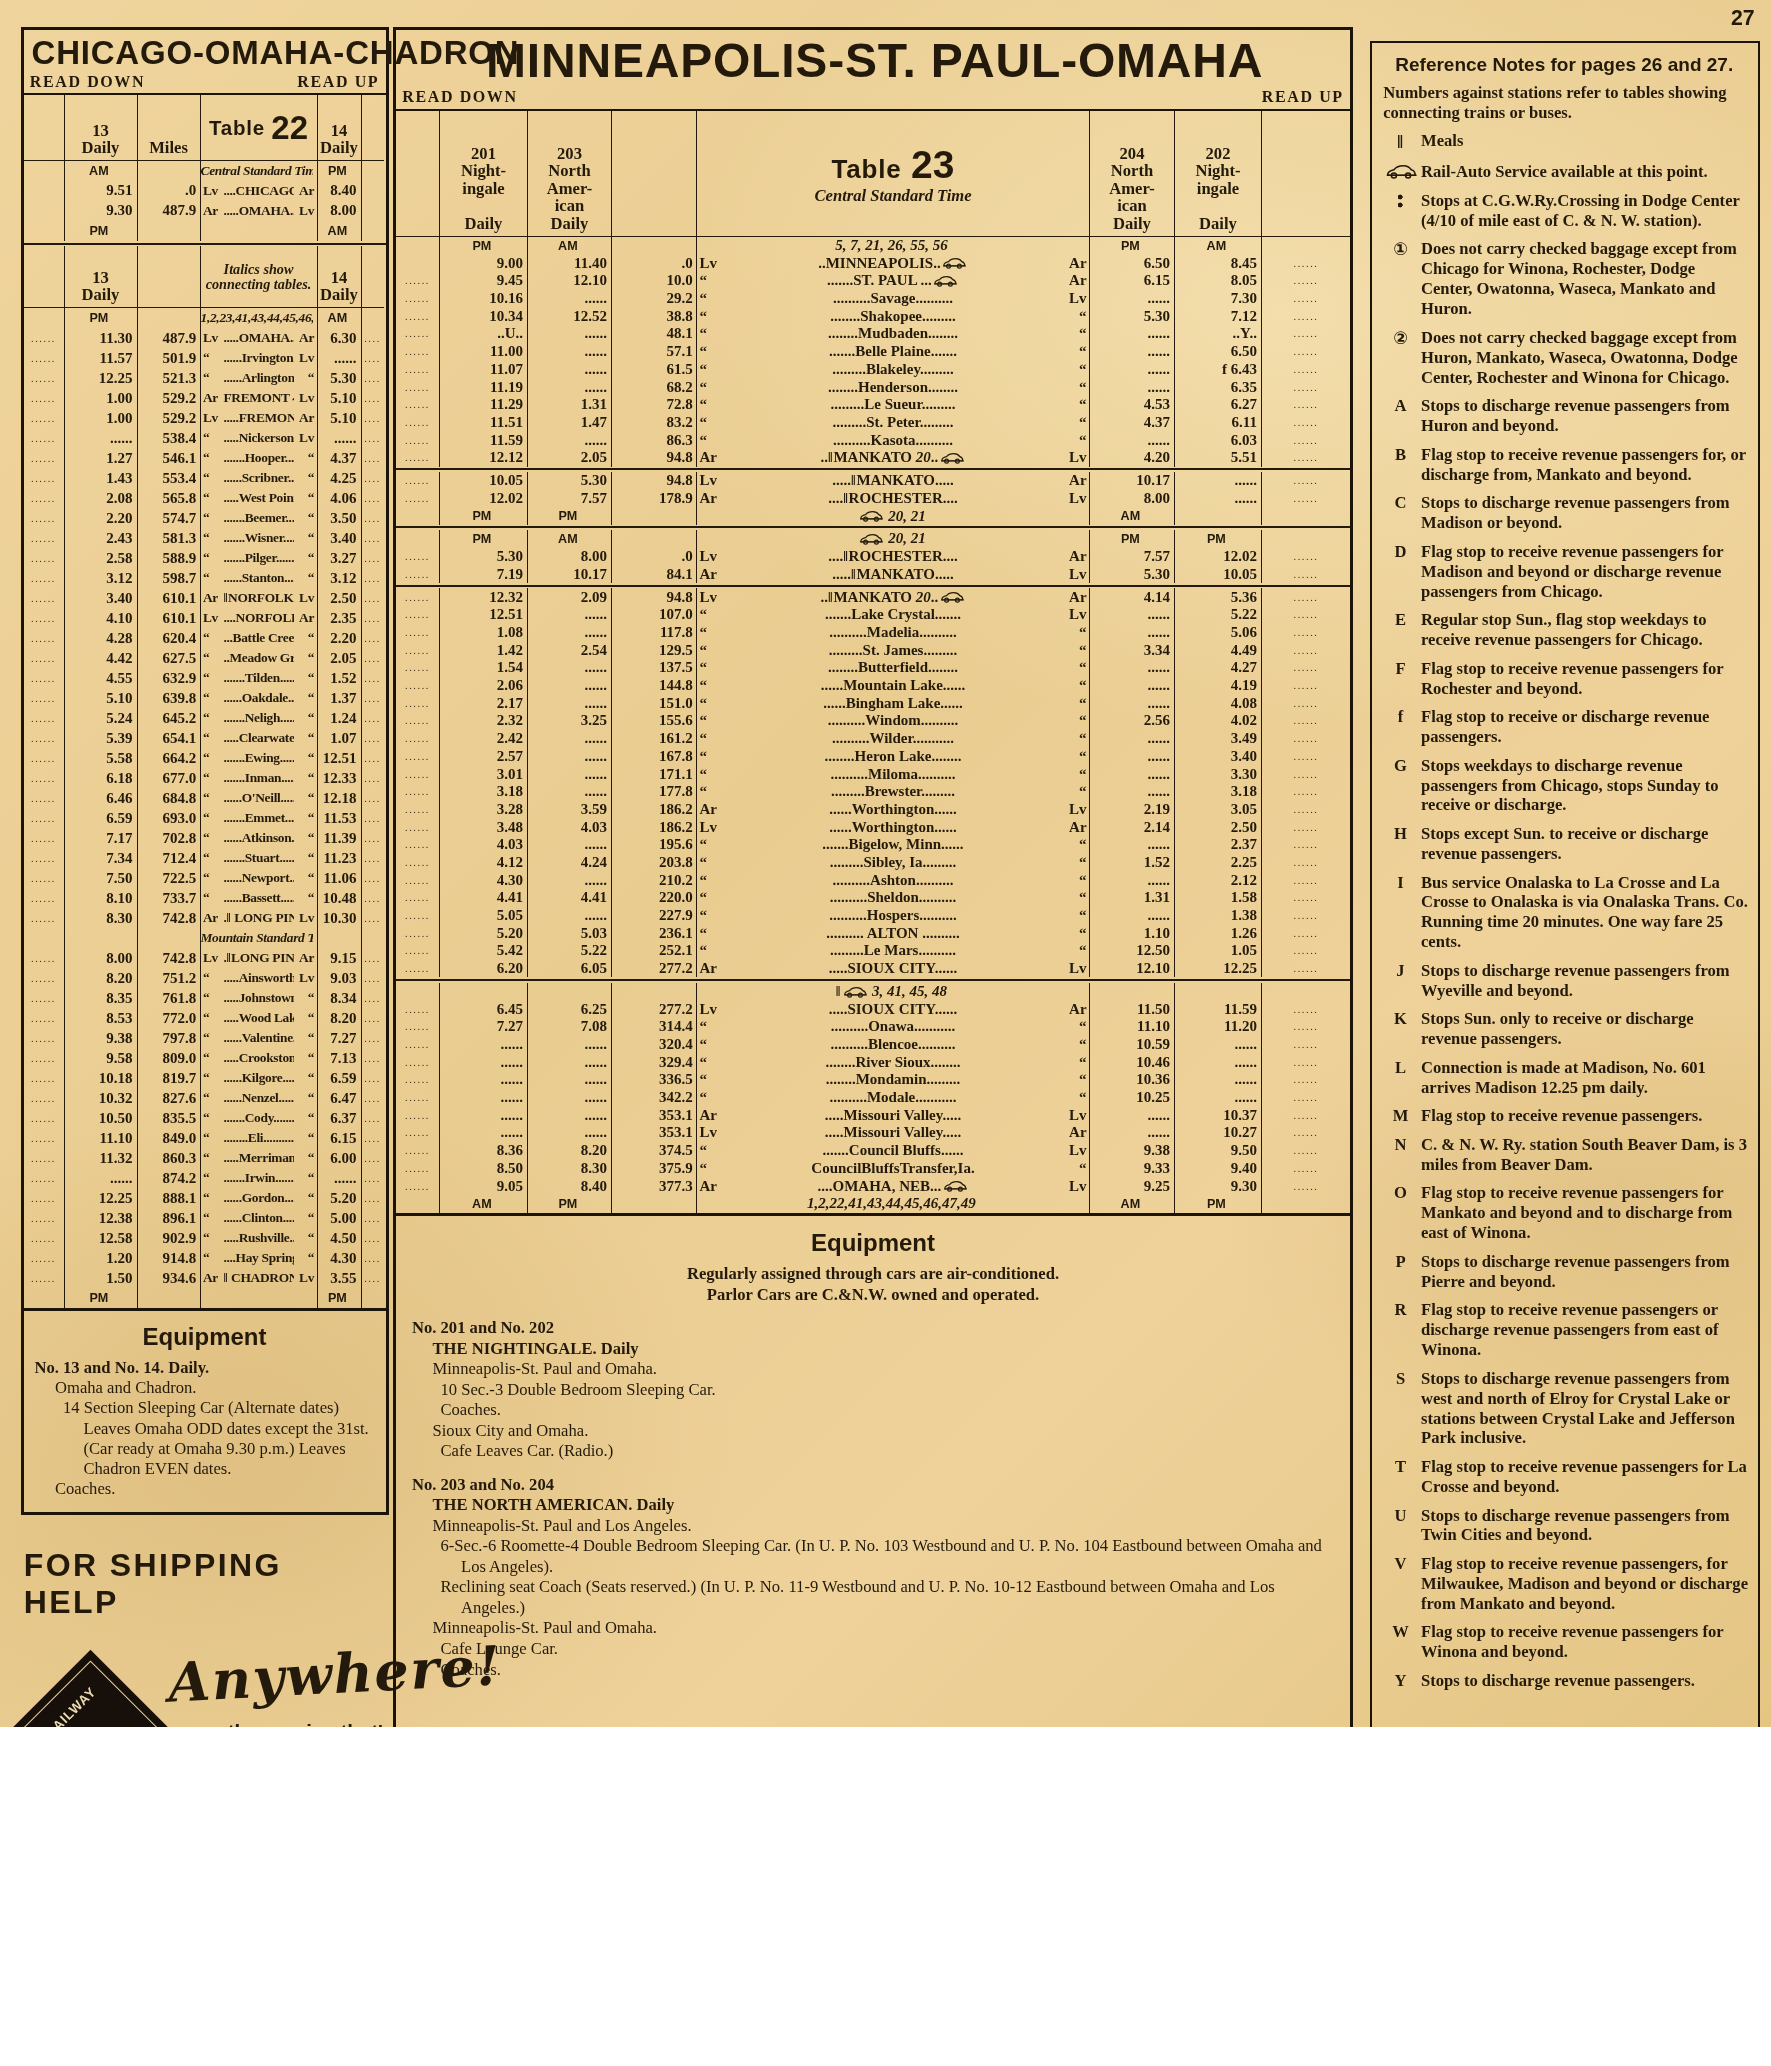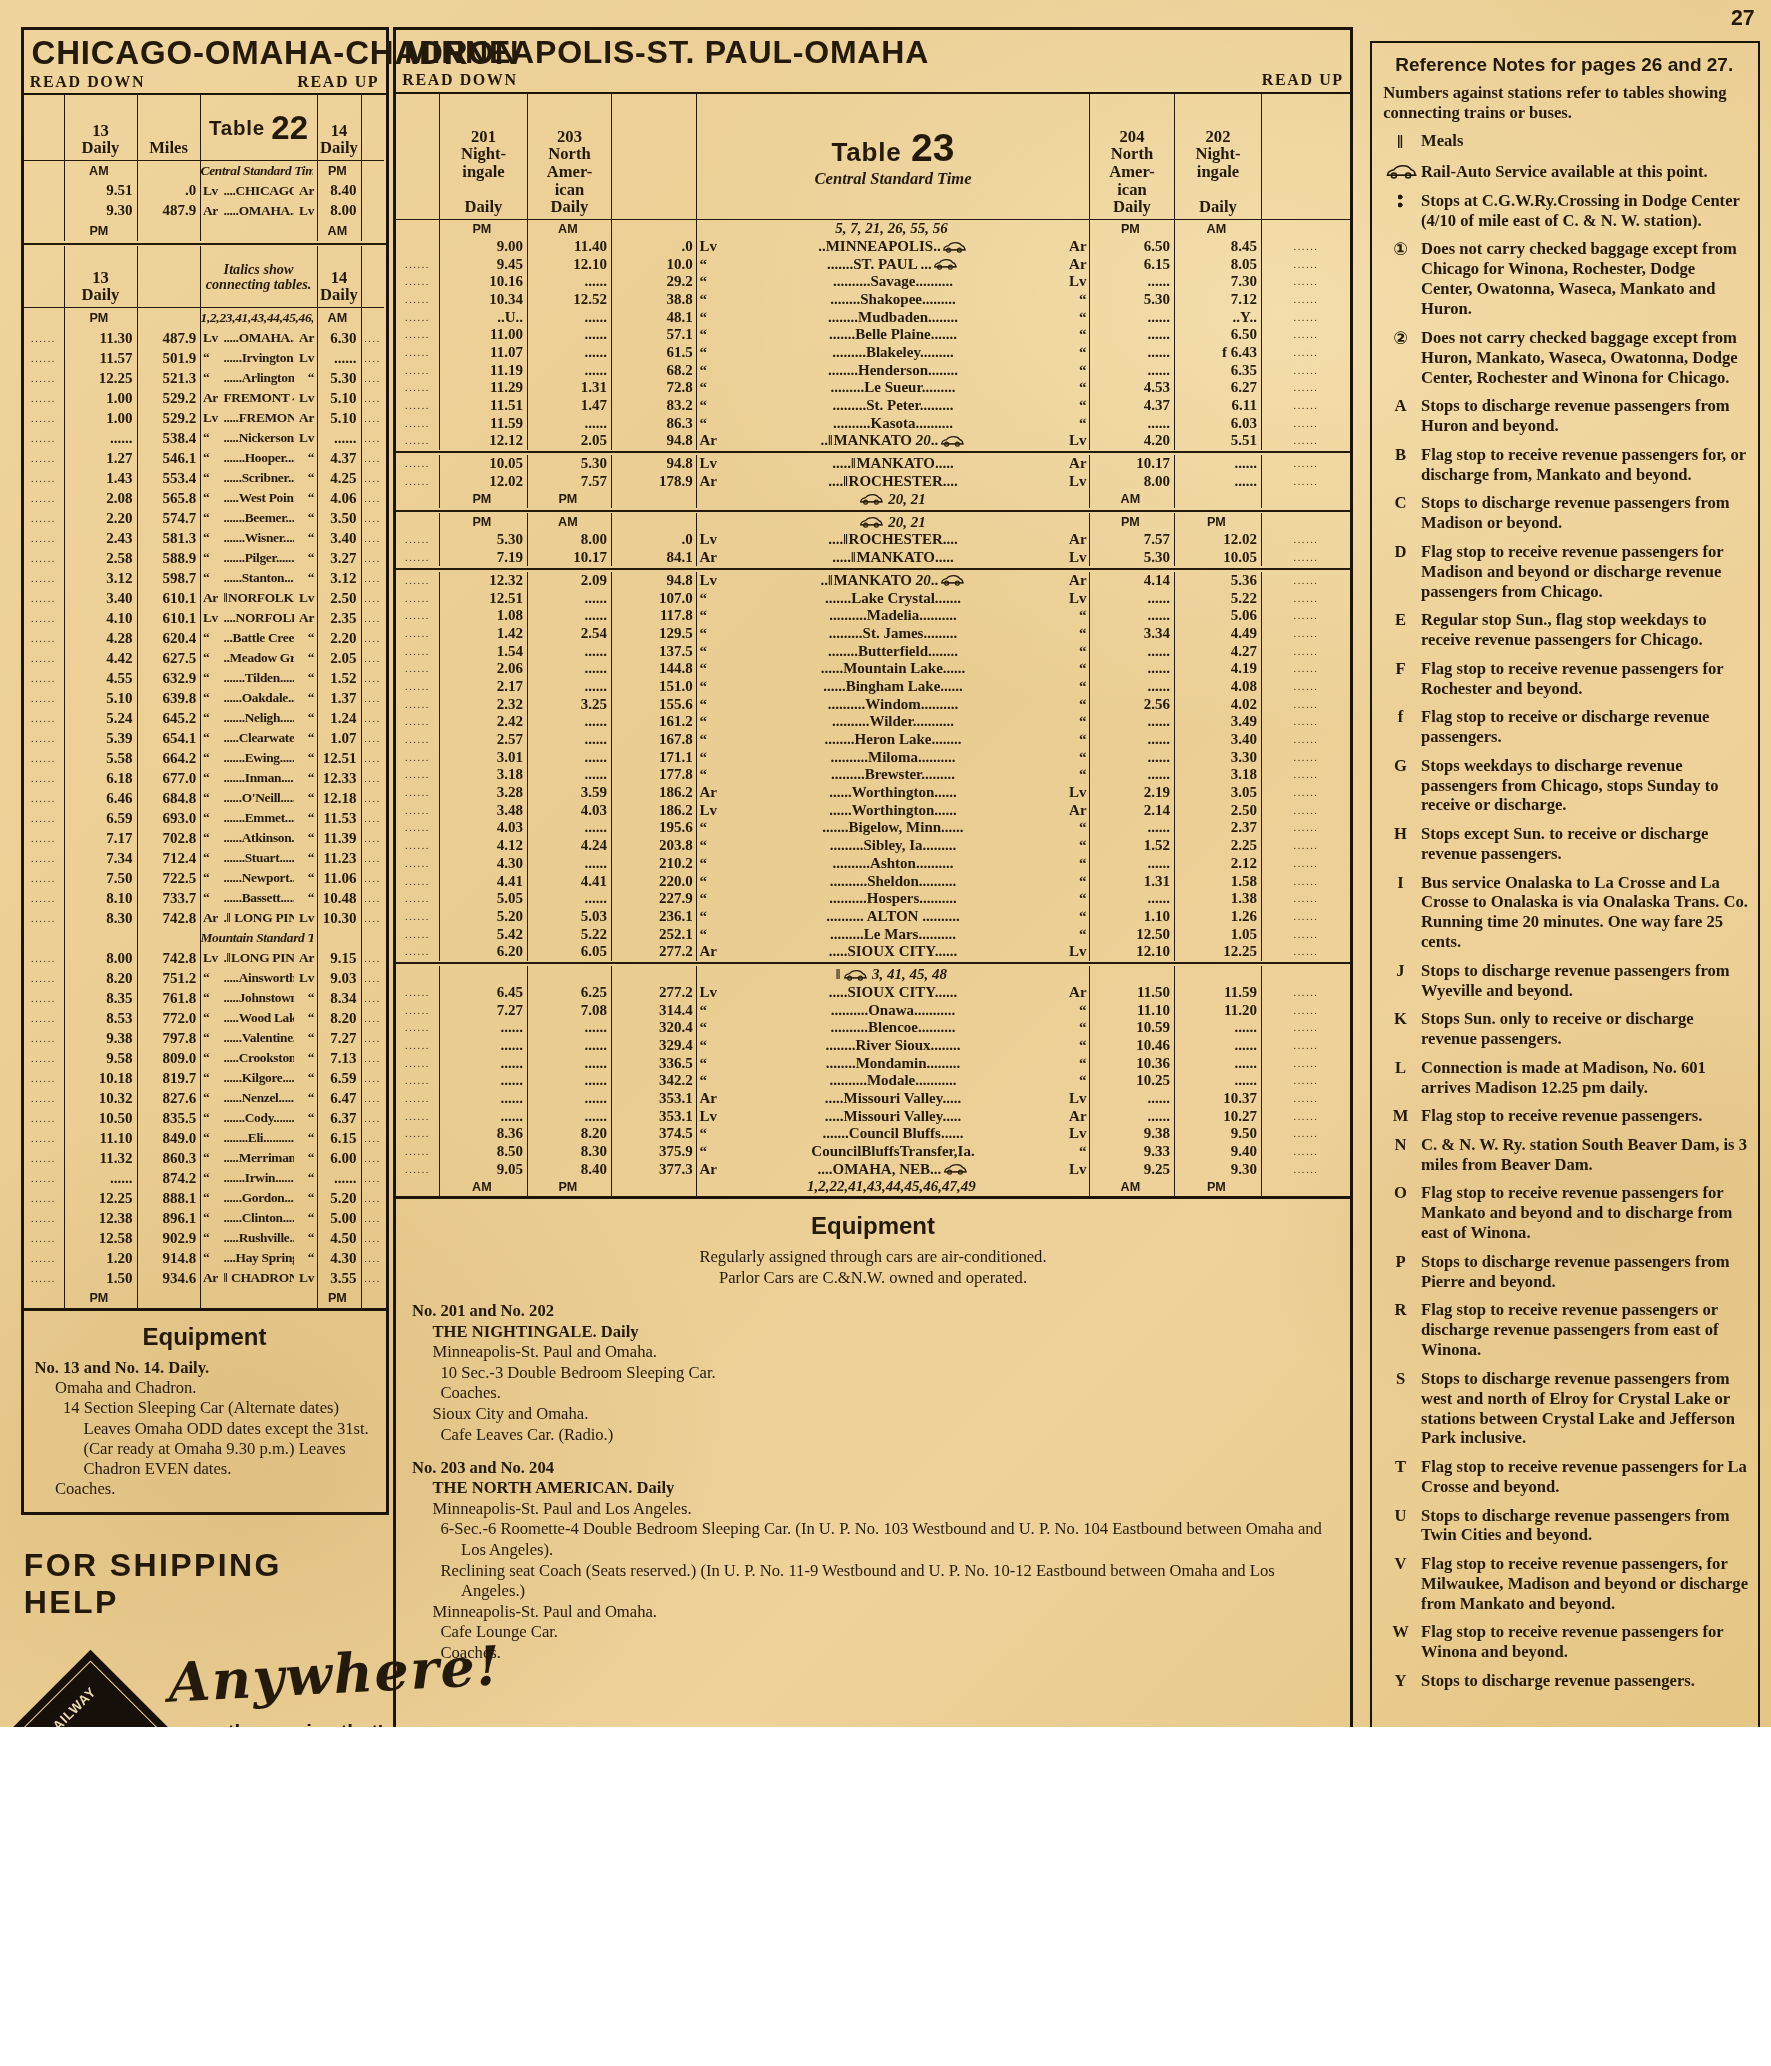--- a/index.html
+++ b/index.html
@@ -56,21 +56,21 @@
   
   .t23 .trow{height:17.7px;font-size:15px}
   .t23 .c0{width:44px}.t23 .c1{width:88px}.t23 .c2{width:84px}.t23 .c3{width:85px}.t23 .c4{width:393px}.t23 .c5{width:85px}.t23 .c6{width:87px}.t23 .c7{width:88px}
   .t23 .station{font-size:15px}
   .t23h{height:126px}
   
   .equip{padding:8px 11px 12.6px 11px;font-size:16.6px;line-height:1.22}
   .equip-title{text-align:center;font-family:"Liberation Sans",sans-serif;font-weight:bold;font-size:24px;margin:3.2px 0 6.3px 0}
   .eline{margin:0}
   .eline.b{font-weight:bold}
-  .eline.c{text-align:center;font-weight:normal}
+  .eline.c{text-align:center;font-weight:bold}
   .eline.i1{padding-left:20.5px}
   .eline.i2{padding-left:49px;text-indent:-20.5px}
   .egap{height:12.6px}
   
   .adwrap{padding:32px 8px 0 3.2px;font-family:"Liberation Sans",sans-serif}
   .ad-head{font-weight:bold;font-size:32px;letter-spacing:2.4px}
   .ad-row{display:flex;margin-top:20.5px}
   .diamond{width:133px;height:133px;position:relative;flex:0 0 133px;margin-top:22px}
   .diamond .sq{position:absolute;inset:11px;background:#17100a;transform:rotate(45deg);box-shadow:0 0 0 1.6px #17100a}
   .diamond .sq::after{content:"";position:absolute;inset:5.5px;border:1.6px solid #e9cc90}
@@ -821,21 +821,21 @@
           <div class="ad-center"><span class="bdot"></span><span>economical</span></div>
           <div class="ad-cta">ASK THE EXPRESS MAN!</div>
         </div>
       </div>
     </div>
   </div>
   <div class="tsig">T. S. 5</div>
 
   <div class="col" style="left:393px;width:960px">
     <div class="colbox" style="min-height:1997px">
-      <div class="bigtitle" style="font-size:32px">MINNEAPOLIS-ST. PAUL-OMAHA</div>
+      <div class="bigtitle" style="text-align:center;font-size:48px">MINNEAPOLIS-ST. PAUL-OMAHA</div>
       <div class="readrow">
         <span>READ DOWN</span>
         <span>READ UP</span>
       </div>
       <div class="t23">
         <div class="thead t23h">
           <div class="tc c0 hc"></div>
           <div class="tc c1 hc">201
 Night-
 ingale

